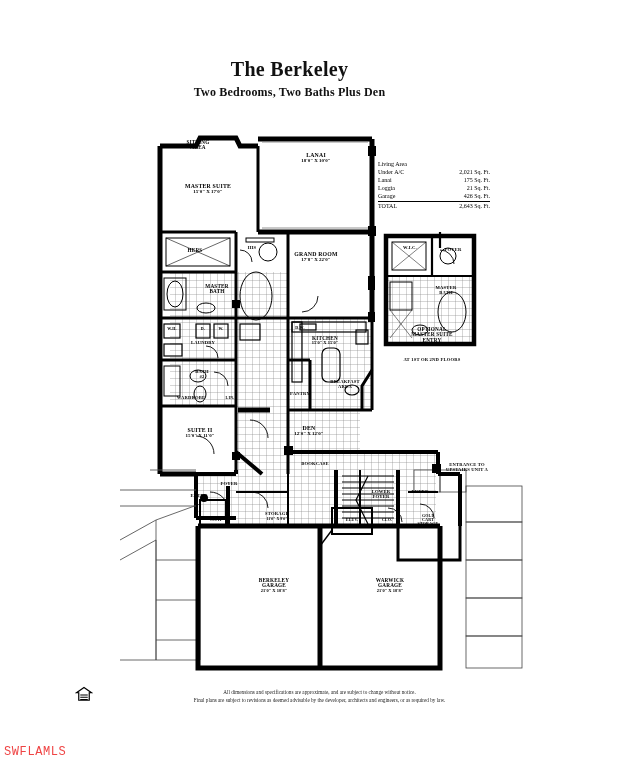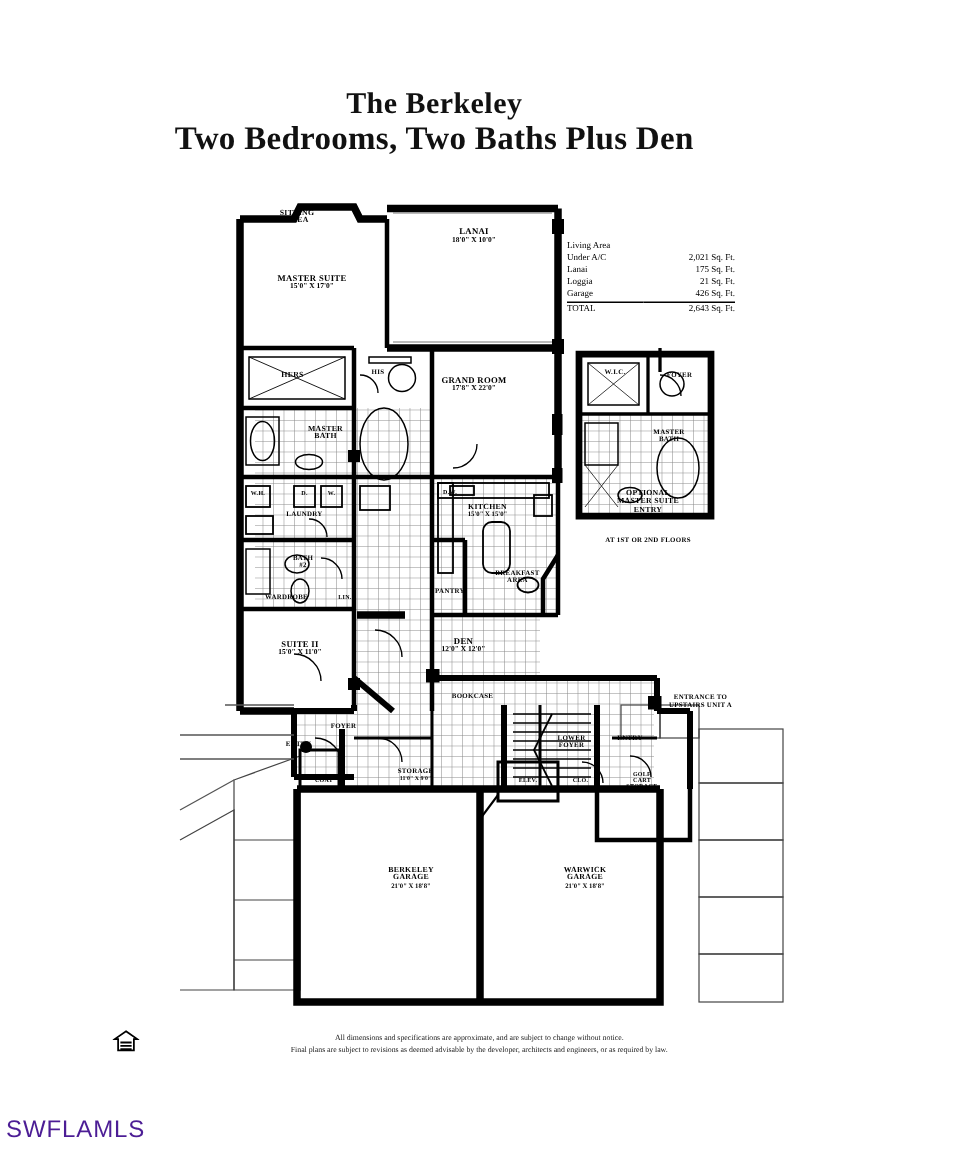--- a/index.html
+++ b/index.html
@@ -3,21 +3,21 @@
 <meta charset="utf-8">
 <style>
   html,body{margin:0;padding:0;background:#ffffff;}
   body{width:639px;height:768px;position:relative;overflow:hidden;
        font-family:"Liberation Serif",serif;color:#111;}
   .sheet{position:absolute;inset:0;background:#fff;}
 
   
   #title-block{position:absolute;left:0;top:58px;width:579px;text-align:center;}
   #title-block .t1{font-size:20px;font-weight:bold;letter-spacing:.3px;line-height:22px;}
-  #title-block .t2{font-size:22px;font-weight:bold;letter-spacing:.2px;line-height:24px;}
+  #title-block .t2{font-size:12px;font-weight:bold;letter-spacing:.2px;line-height:24px;}
 
   
   #plan{position:absolute;left:0;top:0;width:639px;height:768px;}
   #plan svg{display:block;}
 
   
   .lbl{position:absolute;text-align:center;line-height:1.05;
        font-family:"Liberation Serif",serif;color:#000;
        font-weight:bold;white-space:nowrap;letter-spacing:.2px;}
   .lbl .dim{display:block;font-size:.86em;font-weight:bold;letter-spacing:0;}
@@ -33,22 +33,22 @@
   #area-schedule td{padding:0 0 .4px 0;line-height:7.6px;white-space:nowrap;}
   #area-schedule td.num{text-align:right;}
   #area-schedule tr.head td{font-weight:normal;}
   #area-schedule tr.total td{border-top:.8px solid #000;padding-top:.8px;}
 
   
   #footer-note{position:absolute;left:0;top:688px;width:639px;text-align:center;
                font-size:5.2px;line-height:8px;color:#222;
                font-family:"Liberation Serif",serif;}
   #eho-logo{position:absolute;left:75px;top:686px;width:18px;height:18px;}
-  #watermark{position:absolute;left:4px;top:745px;font-size:16px;letter-spacing:.6px;
-             color:#4c1d95;font-family:Liberation Sans, sans-serif;}
+  #watermark{position:absolute;left:4px;top:745px;font-size:12px;letter-spacing:.6px;
+             color:#ef4444;font-family:Liberation Mono, monospace;}
 </style>
 </head>
 <body>
 
 <div class="sheet">
 
   <div id="title-block">
     <div class="t1">The Berkeley</div>
     <div class="t2">Two Bedrooms, Two Baths Plus Den</div>
   </div>

